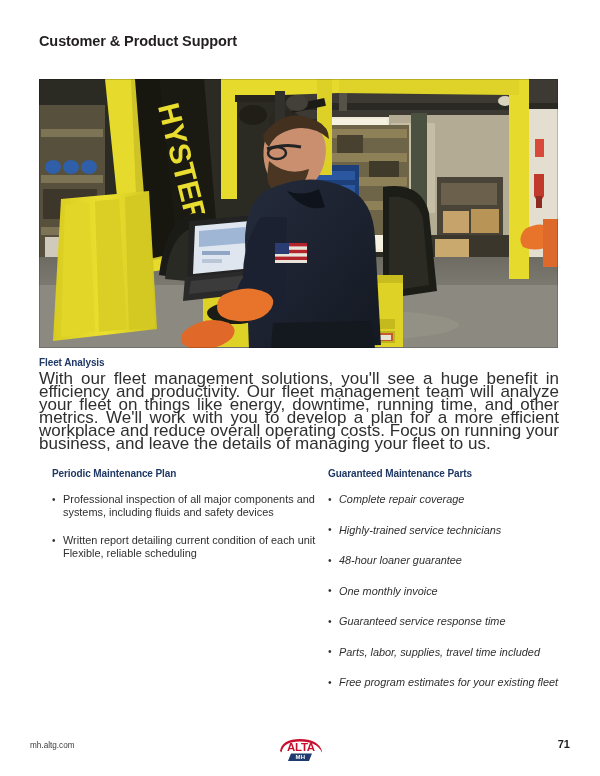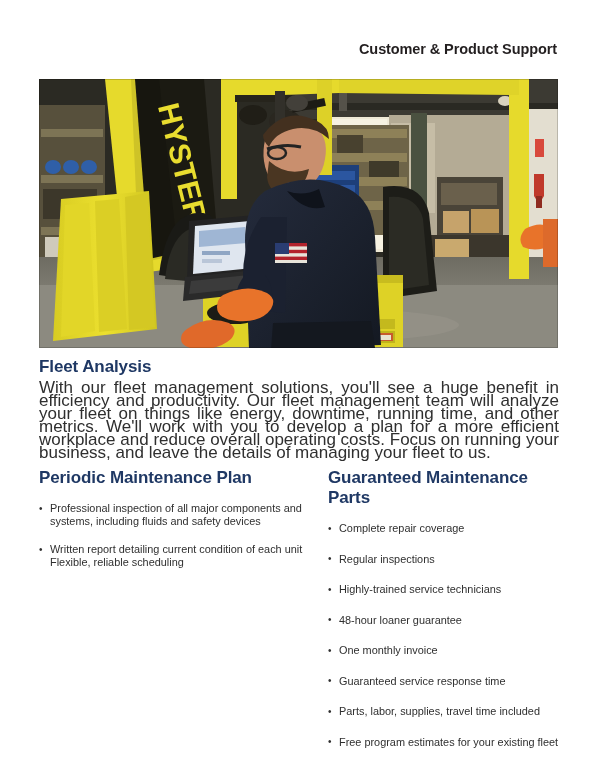--- a/index.html
+++ b/index.html
@@ -9,22 +9,22 @@
     font-family:"Liberation Sans", sans-serif;
     color:#2b2b2b;
     position:relative;
     overflow:hidden;
   }
   .page { position:relative; width:600px; height:776px; }
 
   
   .page-header {
     position:absolute;
-    left:39px; top:41px; width:518px;
-    text-align:right;
+    left:39px; top:33px; width:518px;
+    text-align:left;
   }
   .page-header .title {
     font-size:14.5px;
     font-weight:bold;
     color:#231f20;
     letter-spacing:-0.1px;
   }
 
   
   .hero {
@@ -33,61 +33,61 @@
     width:519px; height:269px;
     overflow:hidden;
     background:#2a2a22;
   }
   .hero svg { display:block; width:100%; height:100%; }
 
   
   .section-heading {
     color:#1f3864;
     font-weight:bold;
-    font-size:17px;
+    font-size:10px;
     letter-spacing:-0.1px;
   }
   .intro {
     position:absolute;
     left:39px; top:357px; width:520px;
   }
   .intro .section-heading { margin-bottom:4px; }
   .intro p {
     font-size:17px;
     line-height:13px;
     color:#2f2f2f;
     text-align:justify;
   }
 
   
   .col {
     position:absolute;
     top:468px;
   }
-  .col-left  { left:39px;  width:272px; }
+  .col-left  { left:52px;  width:272px; }
   .col-right { left:328px; width:245px; }
   .col .section-heading { margin-bottom:14px; }
 
   .bullets { list-style:none; }
   .bullets li {
     position:relative;
     padding-left:11px;
     font-size:10.9px;
     line-height:13px;
     color:#2f2f2f;
     margin-bottom:15px;
   }
   .bullets li:before {
     content:"\2022";
     position:absolute;
     left:0; top:-0.5px;
     font-size:10px;
     color:#2f2f2f;
   }
-  .col-right .bullets li { margin-bottom:17.5px; }
+  .col-right .bullets li { margin-bottom:17.5px;font-style:italic; }
 
   
   .footer {
     position:absolute;
     left:0; top:736px; width:600px; height:30px;
   }
   .footer .url {
     position:absolute;
     left:30px; top:5px;
     font-size:8.2px;
@@ -304,24 +304,39 @@
     <ul class="bullets">
       <li>Professional inspection of all major components and systems, including fluids and safety devices</li>
       <li>Written report detailing current condition of each unit Flexible, reliable scheduling</li>
     </ul>
   </div>
 
   <div class="col col-right">
     <div class="section-heading">Guaranteed Maintenance Parts</div>
     <ul class="bullets">
       <li>Complete repair coverage</li>
-      <li>Regular inspections</li>
       <li>Highly-trained service technicians</li>
       <li>48-hour loaner guarantee</li>
       <li>One monthly invoice</li>
       <li>Guaranteed service response time</li>
       <li>Parts, labor, supplies, travel time included</li>
       <li>Free program estimates for your existing fleet</li>
     </ul>
   </div>
 
+  <div class="footer">
+    <div class="url">mh.altg.com</div>
+
+    <div class="logo">
+      <svg viewBox="0 0 46 26" aria-hidden="true">
+
+        <path d="M2 15 q2 -12 20 -12 q18 0 22 12 l0 1.5 q-5 -11 -22 -11 q-17 0 -18.5 11 z" fill="#c8102e"></path>
+        <text x="23" y="14.5" text-anchor="middle" font-family="Liberation Sans, sans-serif" font-size="11.5" font-weight="bold" fill="#c8102e" letter-spacing="-0.3">ALTA</text>
+
+        <path d="M13 17.5 h21 l-3 7.5 h-21 z" fill="#1f3a6e"></path>
+        <text x="22.5" y="23.4" text-anchor="middle" font-family="Liberation Sans, sans-serif" font-size="6" font-weight="bold" fill="#ffffff" letter-spacing="0.3">MH</text>
+      </svg>
+    </div>
+
+    <div class="pageno">71</div>
+  </div>
 
 </div>
 
 </body></html>

